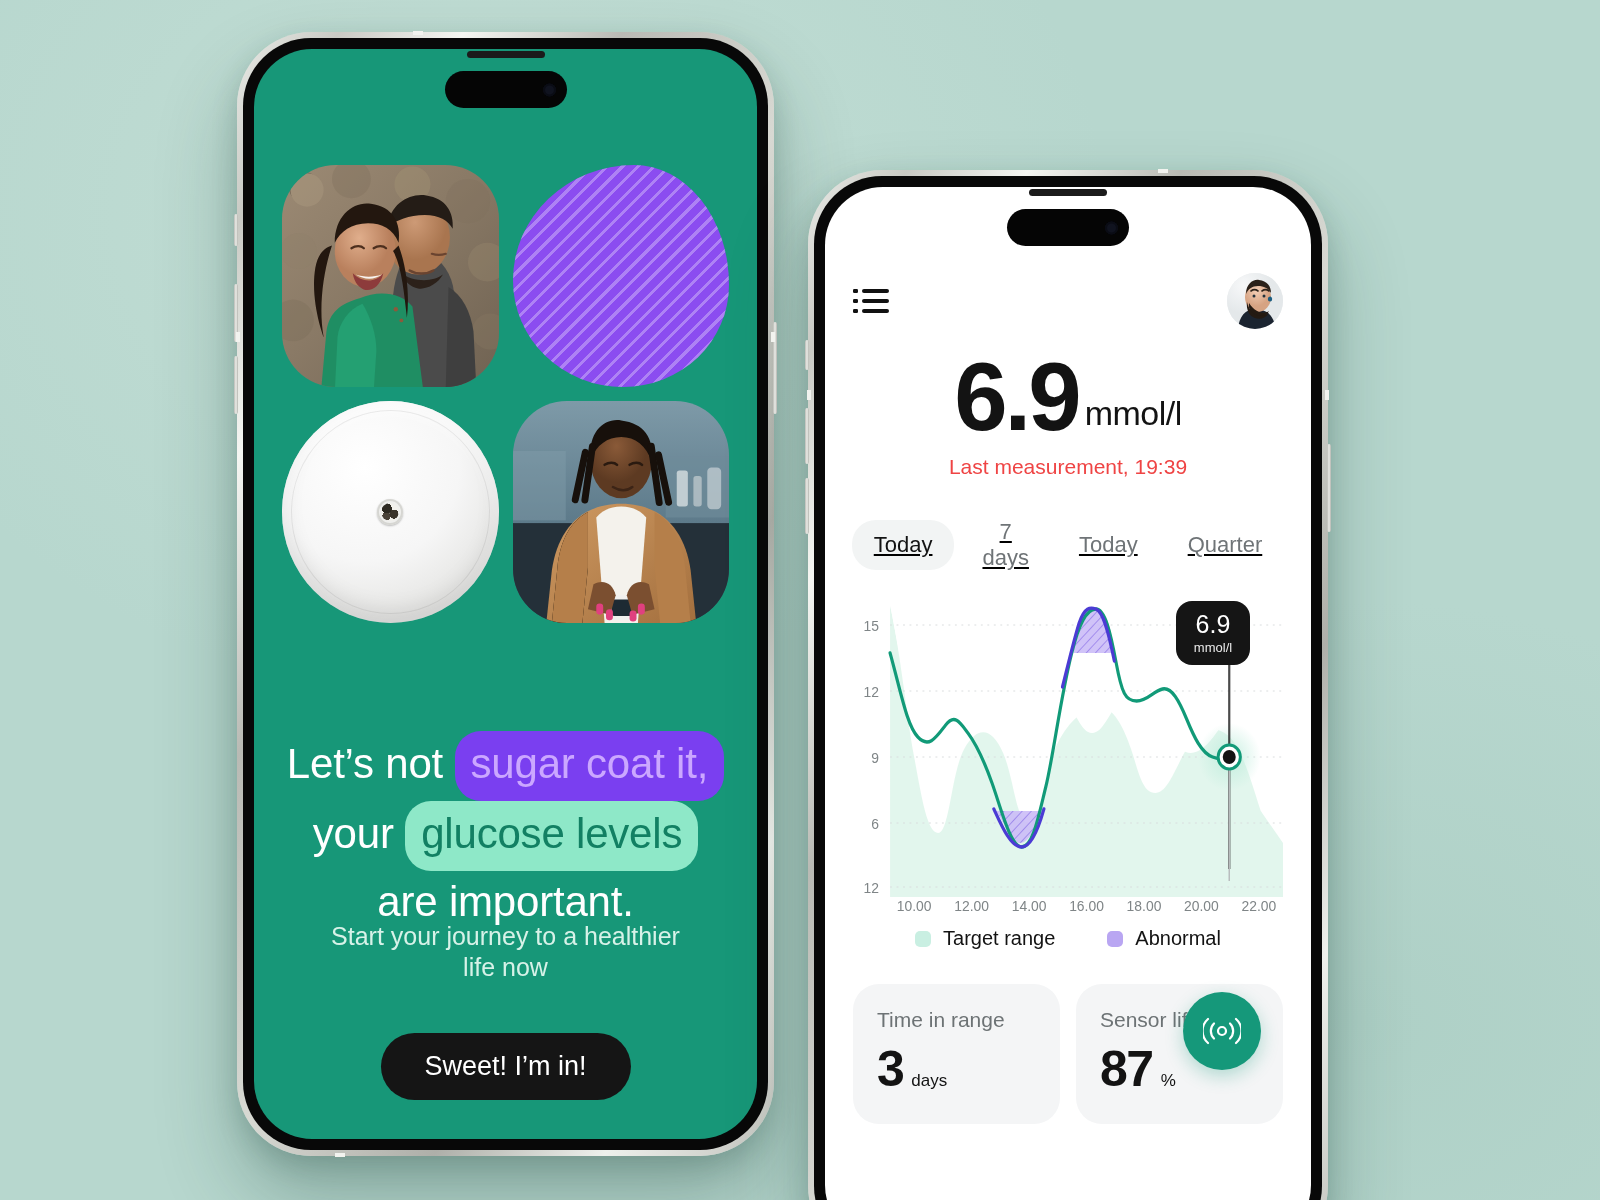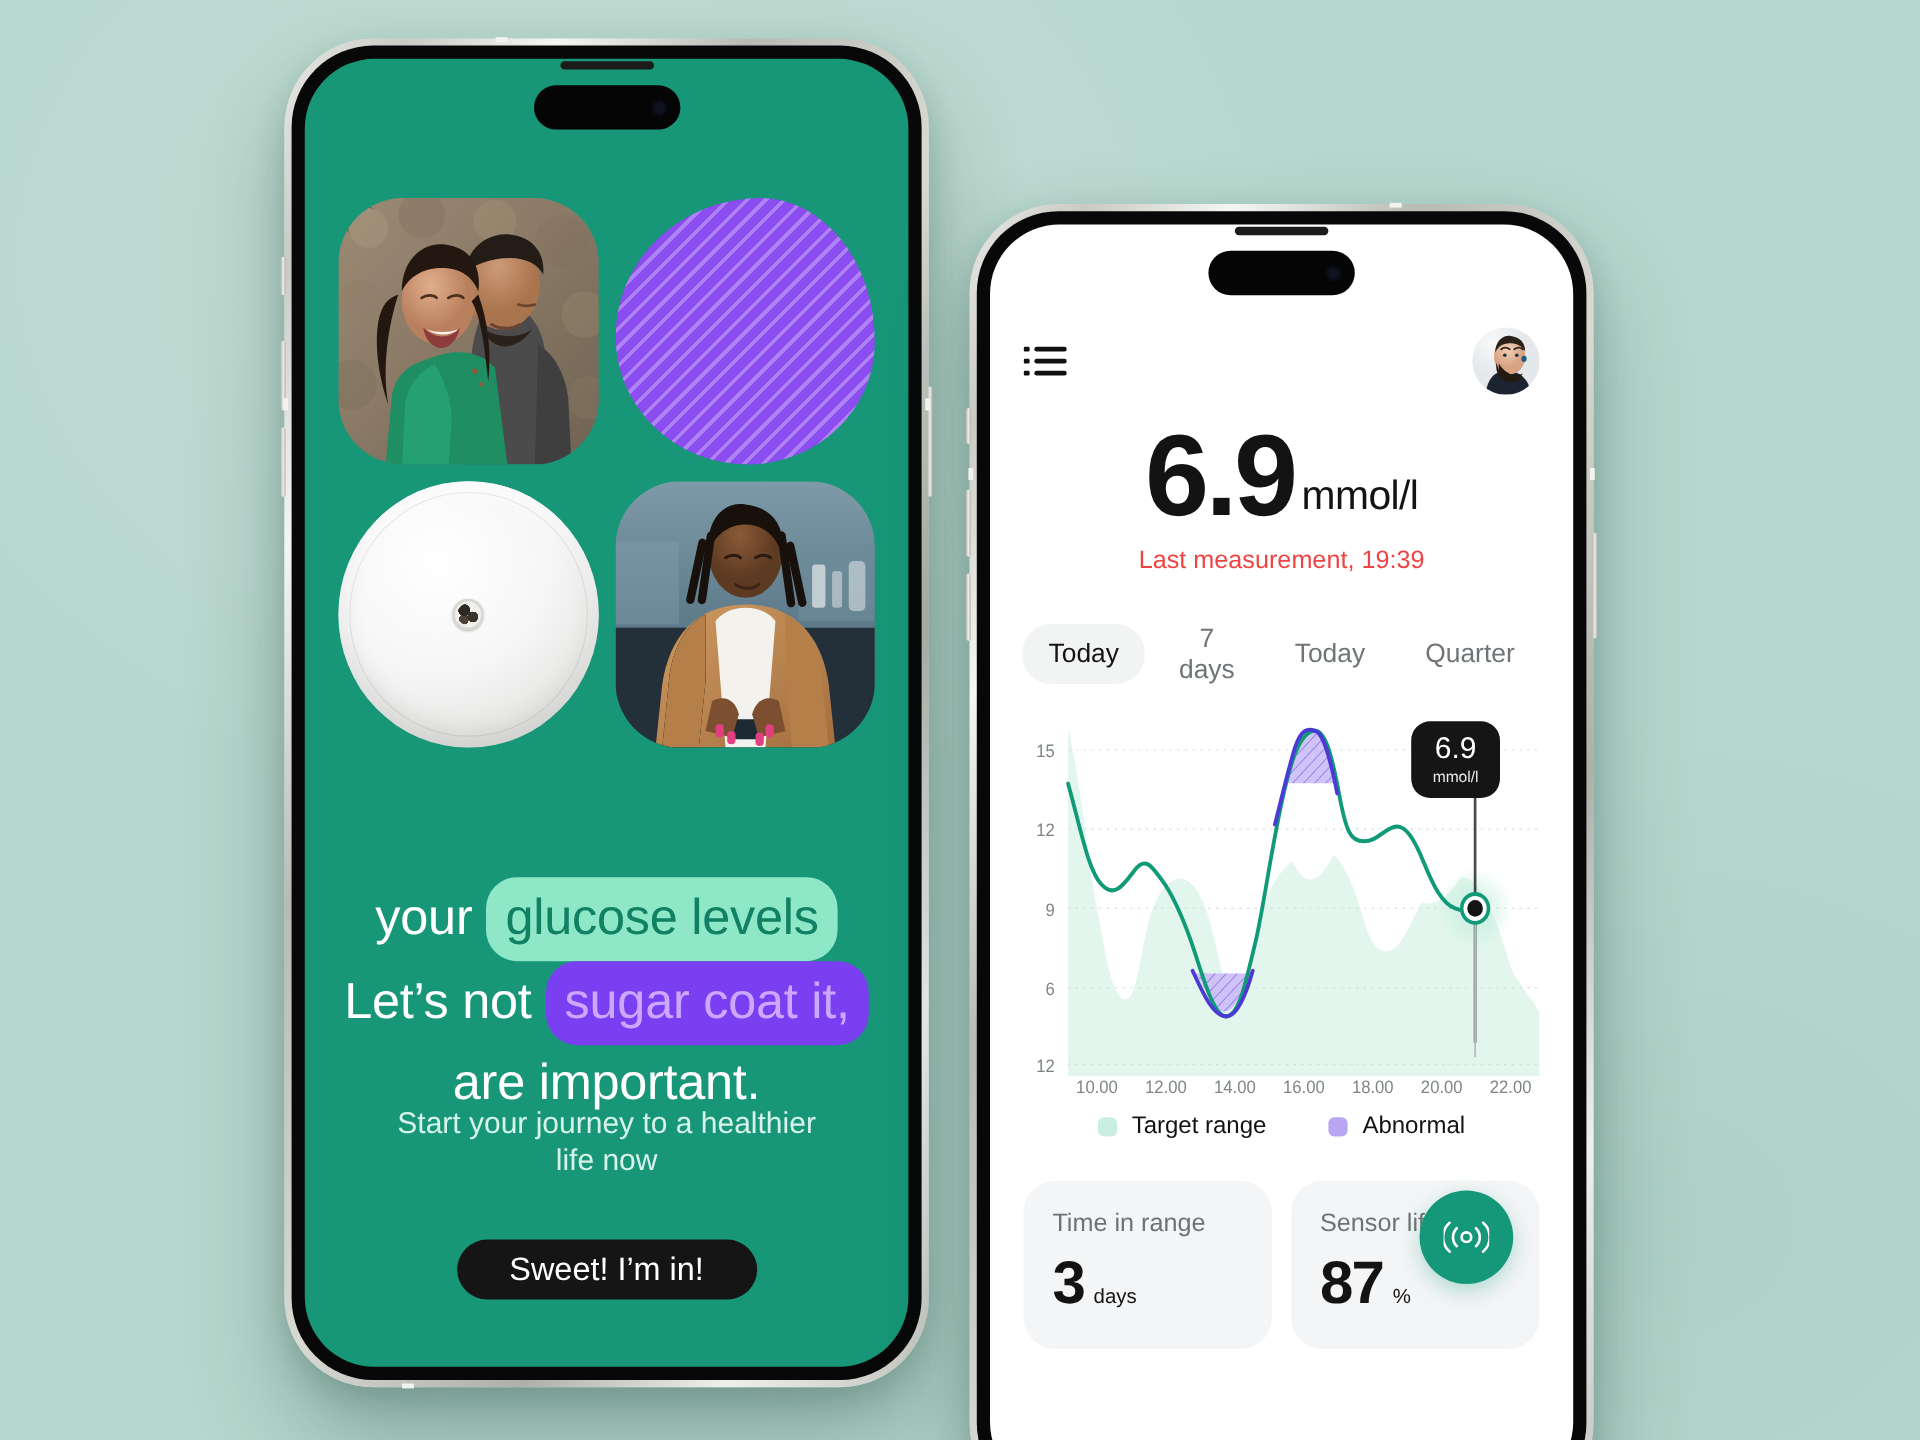--- a/index.html
+++ b/index.html
@@ -164,21 +164,21 @@
   }
   .cta {
     position: absolute;
     left: 50%; top: 984px;
     transform: translateX(-50%);
     background: #151515;
     color: #ffffff;
     border: none;
     border-radius: 40px;
     padding: 0 44px;
-    height: 50px;
+    height: 67px;
     font-size: 27px;
     font-family: inherit;
     font-weight: 400;
     cursor: pointer;
   }
 
   
   #phone-right { left: 808px; top: 170px; width: 520px; height: 1090px; }
   .rp-screen { background: #ffffff; }
 
@@ -217,20 +217,21 @@
   }
   .reading .sub {
     margin-top: 14px;
     font-size: 21px; color: #ef4444; text-align: center;
   }
 
   .tabs {
     display: flex; align-items: center; justify-content: center;
     gap: 6px;
     margin-top: 28px;
+    text-decoration: underline;
   }
   .tab {
     border: none; background: transparent;
     font-family: inherit; font-size: 22px;
     color: #6f7477;
     padding: 12px 22px;
     border-radius: 24px;
     cursor: pointer;
   }
   .tab.active { background: #f2f4f4; color: #131313; }
@@ -426,22 +427,22 @@
                 <rect x="62" y="146" width="5" height="8" rx="2.4"></rect>
                 <rect x="69" y="150" width="5" height="8" rx="2.4"></rect>
                 <rect x="92" y="146" width="5" height="8" rx="2.4"></rect>
                 <rect x="86" y="151" width="5" height="8" rx="2.4"></rect>
               </g>
             </svg>
           </div>
         </div>
 
         <div class="headline">
+          <span class="hl-line"><span>Let’s not</span> <span class="chip chip-purple">sugar coat it,</span></span>
           <span class="hl-line"><span>your</span> <span class="chip chip-mint">glucose levels</span></span>
-          <span class="hl-line"><span>Let’s not</span> <span class="chip chip-purple">sugar coat it,</span></span>
           <span class="hl-line">are important.</span>
         </div>
 
         <div class="subhead">Start your journey to a healthier life now</div>
 
         <button class="cta">Sweet! I’m in!</button>
 
       </div>
     </div>
   </div>

